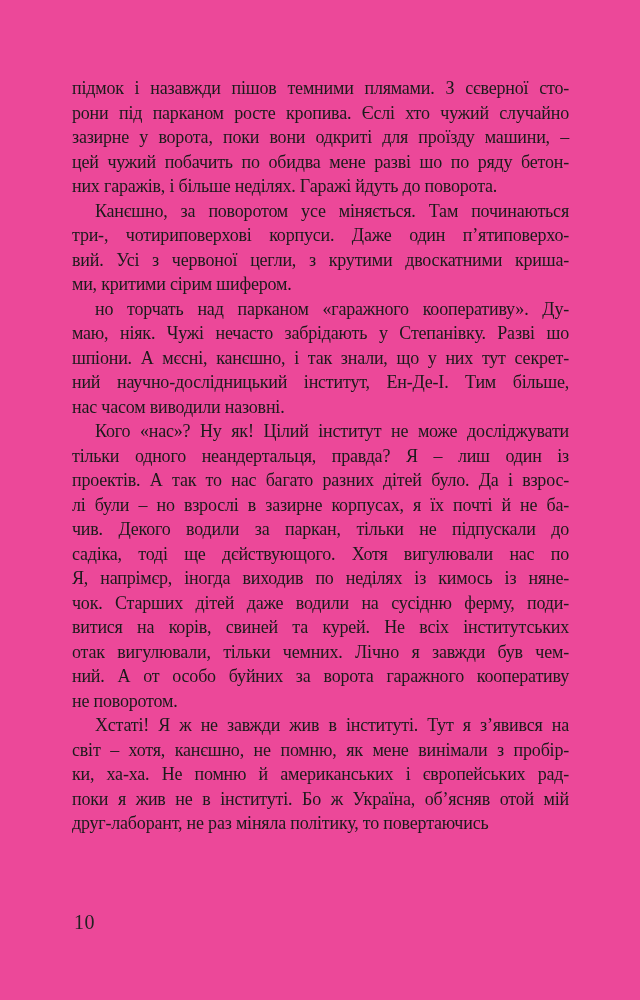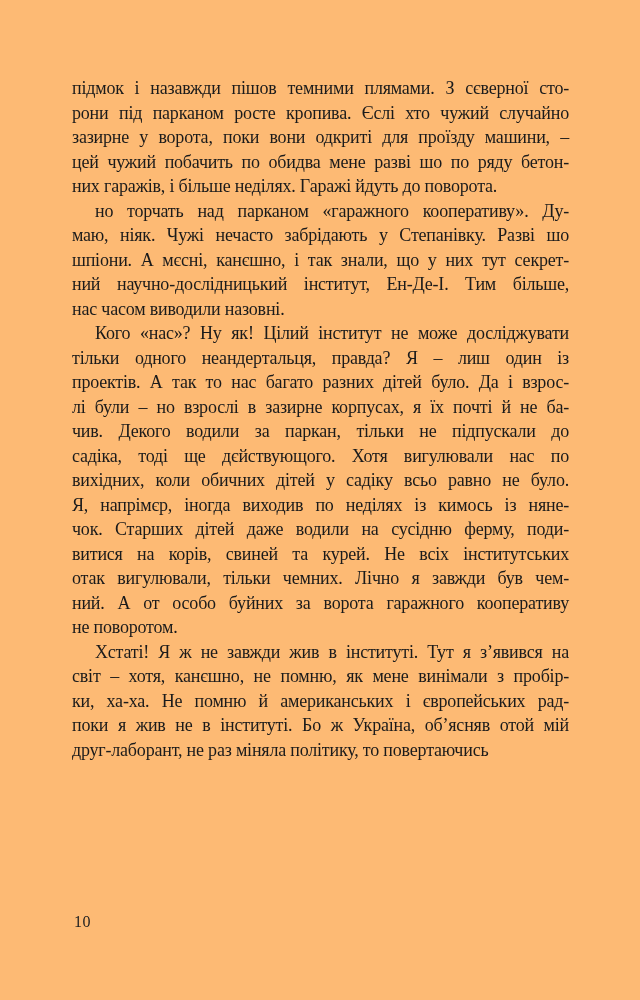--- a/index.html
+++ b/index.html
@@ -4,21 +4,21 @@
 <style>
   html, body {
     margin: 0;
     padding: 0;
     background: #ffffff;
   }
   .book-page {
     position: relative;
     width: 640px;
     height: 1000px;
-    background: #fdba74;
+    background: #ec4899;
     overflow: hidden;
     font-family: "Liberation Serif", "DejaVu Serif", serif;
     color: #1b1b1b;
   }
   .text-block {
     position: absolute;
     left: 72px;
     top: 76px;
     width: 497px;
     font-size: 18px;
@@ -39,53 +39,58 @@
   .line.para-last {
     text-align-last: left;
   }
   .para.indented .line:first-child {
     text-indent: 23px;
   }
   .page-number {
     position: absolute;
     left: 74px;
     top: 910px;
-    font-size: 16px;
+    font-size: 20px;
     line-height: 24px;
     letter-spacing: 0.5px;
     color: #222222;
   }
 </style>
 </head>
 <body>
 
 <div class="book-page">
   <div class="text-block">
       <div class="para">
         <div class="line">підмок і назавжди пішов темними плямами. З сєверної сто-</div>
         <div class="line">рони під парканом росте кропива. Єслі хто чужий случайно</div>
         <div class="line">зазирне у ворота, поки вони одкриті для проїзду машини, –</div>
         <div class="line">цей чужий побачить по обидва мене разві шо по ряду бетон-</div>
         <div class="line para-last">них гаражів, і більше неділях. Гаражі йдуть до поворота.</div>
       </div>
       <div class="para indented">
+        <div class="line">Канєшно, за поворотом усе міняється. Там починаються</div>
+        <div class="line">три-, чотириповерхові корпуси. Даже один п’ятиповерхо-</div>
+        <div class="line">вий. Усі з червоної цегли, з крутими двоскатними криша-</div>
+        <div class="line para-last">ми, критими сірим шифером.</div>
+      </div>
+      <div class="para indented">
         <div class="line">но торчать над парканом «гаражного кооперативу». Ду-</div>
         <div class="line">маю, ніяк. Чужі нечасто забрідають у Степанівку. Разві шо</div>
         <div class="line">шпіони. А мєсні, канєшно, і так знали, що у них тут секрет-</div>
         <div class="line">ний научно-дослідницький інститут, Ен-Де-І. Тим більше,</div>
         <div class="line para-last">нас часом виводили назовні.</div>
       </div>
       <div class="para indented">
         <div class="line">Кого «нас»? Ну як! Цілий інститут не може досліджувати</div>
         <div class="line">тільки одного неандертальця, правда? Я – лиш один із</div>
         <div class="line">проектів. А так то нас багато разних дітей було. Да і взрос-</div>
         <div class="line">лі були – но взрослі в зазирне корпусах, я їх почті й не ба-</div>
         <div class="line">чив. Декого водили за паркан, тільки не підпускали до</div>
         <div class="line">садіка, тоді ще дєйствующого. Хотя вигулювали нас по</div>
-        <div class="line">вихідних, коли обичних дітей у садіку всьо равно не було.</div>
         <div class="line">Я, напрімєр, іногда виходив по неділях із кимось із няне-</div>
         <div class="line">чок. Старших дітей даже водили на сусідню ферму, поди-</div>
         <div class="line">витися на корів, свиней та курей. Не всіх інститутських</div>
         <div class="line">отак вигулювали, тільки чемних. Лічно я завжди був чем-</div>
         <div class="line">ний. А от особо буйних за ворота гаражного кооперативу</div>
         <div class="line para-last">не поворотом.</div>
       </div>
       <div class="para indented">
         <div class="line">Хстаті! Я ж не завжди жив в інституті. Тут я з’явився на</div>
         <div class="line">світ – хотя, канєшно, не помню, як мене винімали з пробір-</div>

